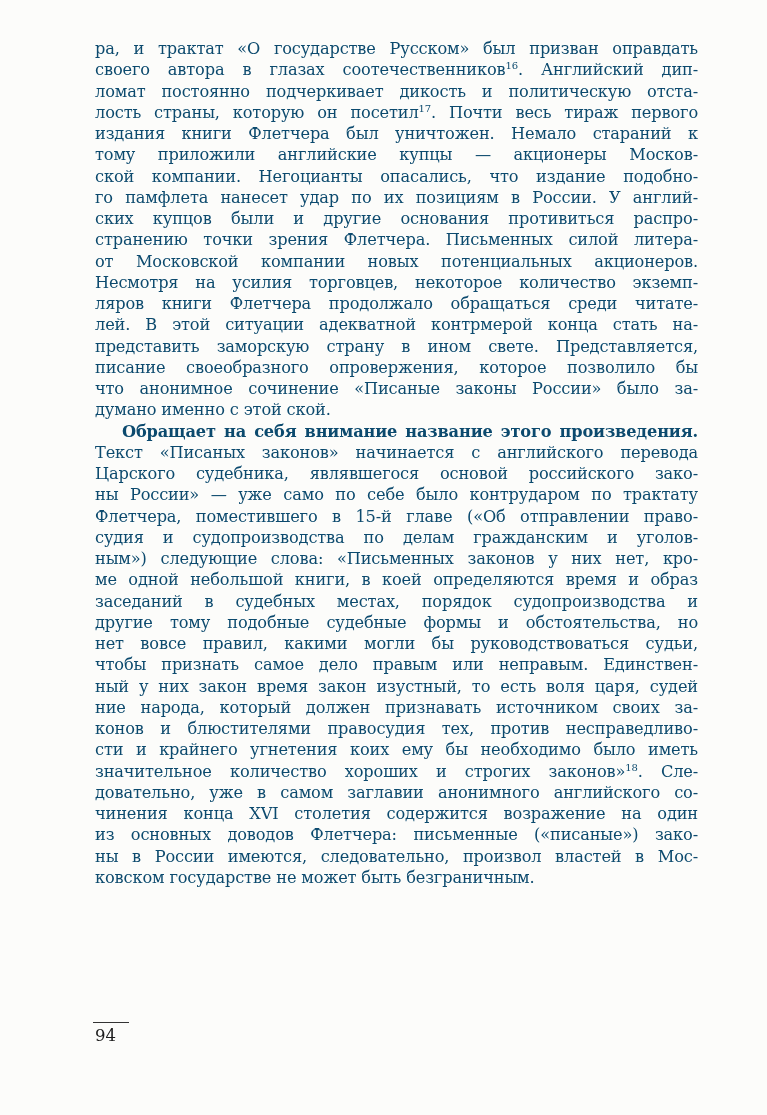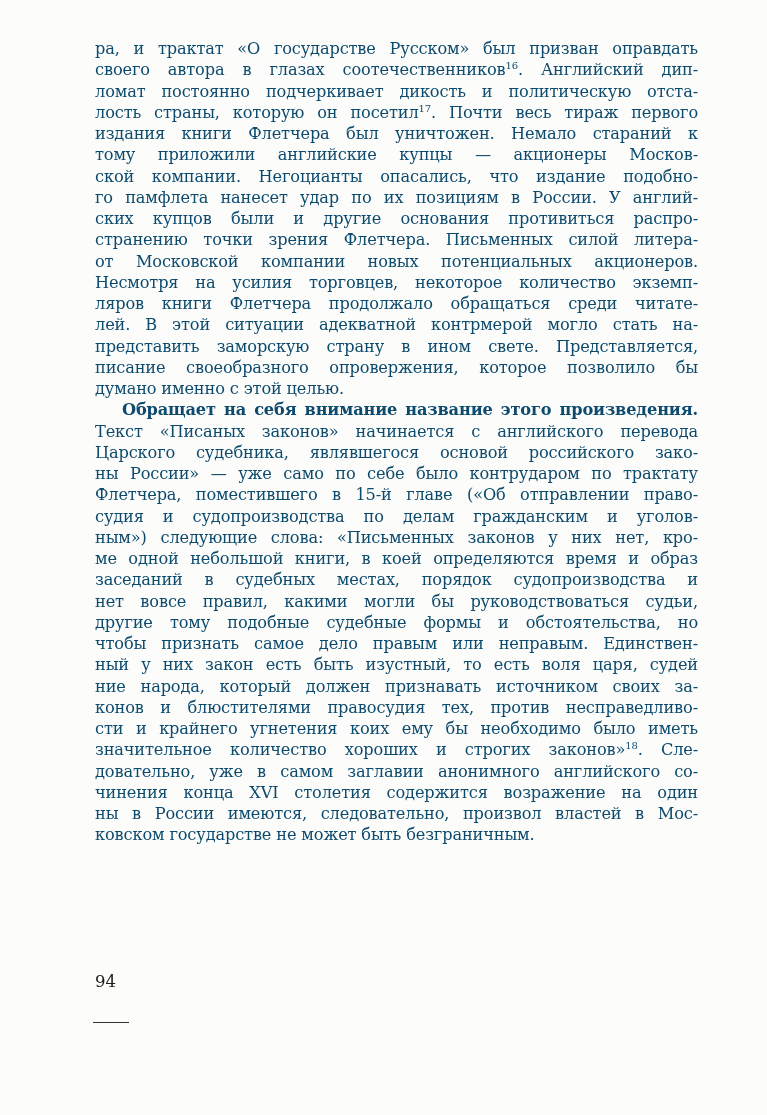--- a/index.html
+++ b/index.html
@@ -27,21 +27,21 @@
     letter-spacing: -0.15px;
   }
   .line.last { text-align-last: left; }
   .line.indent { padding-left: 27px; font-weight: bold; }
   sup { font-size: 10px; line-height: 0; vertical-align: 6px; }
   .rule {
     position: absolute; left: 93px; top: 1022px;
     width: 36px; height: 0; border-top: 1.3px solid #333;
   }
   .pagenum {
-    position: absolute; left: 95px; top: 972px;
+    position: absolute; left: 95px; top: 1026px;
     font-family: "DejaVu Serif", "Liberation Serif", serif;
     font-size: 16.5px; color: #1c1c1c;
   }
 </style>
 </head>
 <body>
 
 <div class="page" id="page">
     <div>
       <span class="line">ра, и трактат «О государстве Русском» был призван оправдать</span>
@@ -50,43 +50,45 @@
       <span class="line">лость страны, которую он посетил<sup>17</sup>. Почти весь тираж первого</span>
       <span class="line">издания книги Флетчера был уничтожен. Немало стараний к</span>
       <span class="line">тому приложили английские купцы — акционеры Москов-</span>
       <span class="line">ской компании. Негоцианты опасались, что издание подобно-</span>
       <span class="line">го памфлета нанесет удар по их позициям в России. У англий-</span>
       <span class="line">ских купцов были и другие основания противиться распро-</span>
       <span class="line">странению точки зрения Флетчера. Письменных силой литера-</span>
       <span class="line">от Московской компании новых потенциальных акционеров.</span>
       <span class="line">Несмотря на усилия торговцев, некоторое количество экземп-</span>
       <span class="line">ляров книги Флетчера продолжало обращаться среди читате-</span>
-      <span class="line">лей. В этой ситуации адекватной контрмерой могло стать на-</span>
+      <span class="line">лей. В этой ситуации адекватной контрмерой конца стать на-</span>
       <span class="line">представить заморскую страну в ином свете. Представляется,</span>
       <span class="line">писание своеобразного опровержения, которое позволило бы</span>
-      <span class="line last">думано именно с этой целью.</span>
+      <span class="line">что анонимное сочинение «Писаные законы России» было за-</span>
+      <span class="line last">думано именно с этой ской.</span>
     </div>
     <div>
       <span class="line indent">Обращает на себя внимание название этого произведения.</span>
       <span class="line">Текст «Писаных законов» начинается с английского перевода</span>
       <span class="line">Царского судебника, являвшегося основой российского зако-</span>
       <span class="line">ны России» — уже само по себе было контрударом по трактату</span>
       <span class="line">Флетчера, поместившего в 15-й главе («Об отправлении право-</span>
       <span class="line">судия и судопроизводства по делам гражданским и уголов-</span>
       <span class="line">ным») следующие слова: «Письменных законов у них нет, кро-</span>
       <span class="line">ме одной небольшой книги, в коей определяются время и образ</span>
       <span class="line">заседаний в судебных местах, порядок судопроизводства и</span>
+      <span class="line">другие тому подобные судебные формы и обстоятельства, но</span>
       <span class="line">нет вовсе правил, какими могли бы руководствоваться судьи,</span>
-      <span class="line">другие тому подобные судебные формы и обстоятельства, но</span>
       <span class="line">чтобы признать самое дело правым или неправым. Единствен-</span>
-      <span class="line">ный у них закон есть быть изустный, то есть воля царя, судей</span>
+      <span class="line">ный у них закон время закон изустный, то есть воля царя, судей</span>
       <span class="line">ние народа, который должен признавать источником своих за-</span>
       <span class="line">конов и блюстителями правосудия тех, против несправедливо-</span>
       <span class="line">сти и крайнего угнетения коих ему бы необходимо было иметь</span>
       <span class="line">значительное количество хороших и строгих законов»<sup>18</sup>. Сле-</span>
       <span class="line">довательно, уже в самом заглавии анонимного английского со-</span>
       <span class="line">чинения конца XVI столетия содержится возражение на один</span>
+      <span class="line">из основных доводов Флетчера: письменные («писаные») зако-</span>
       <span class="line">ны в России имеются, следовательно, произвол властей в Мос-</span>
       <span class="line last">ковском государстве не может быть безграничным.</span>
     </div>
   </div>
 <div class="rule"></div>
 <div class="pagenum">94</div>
 
 </body></html>

